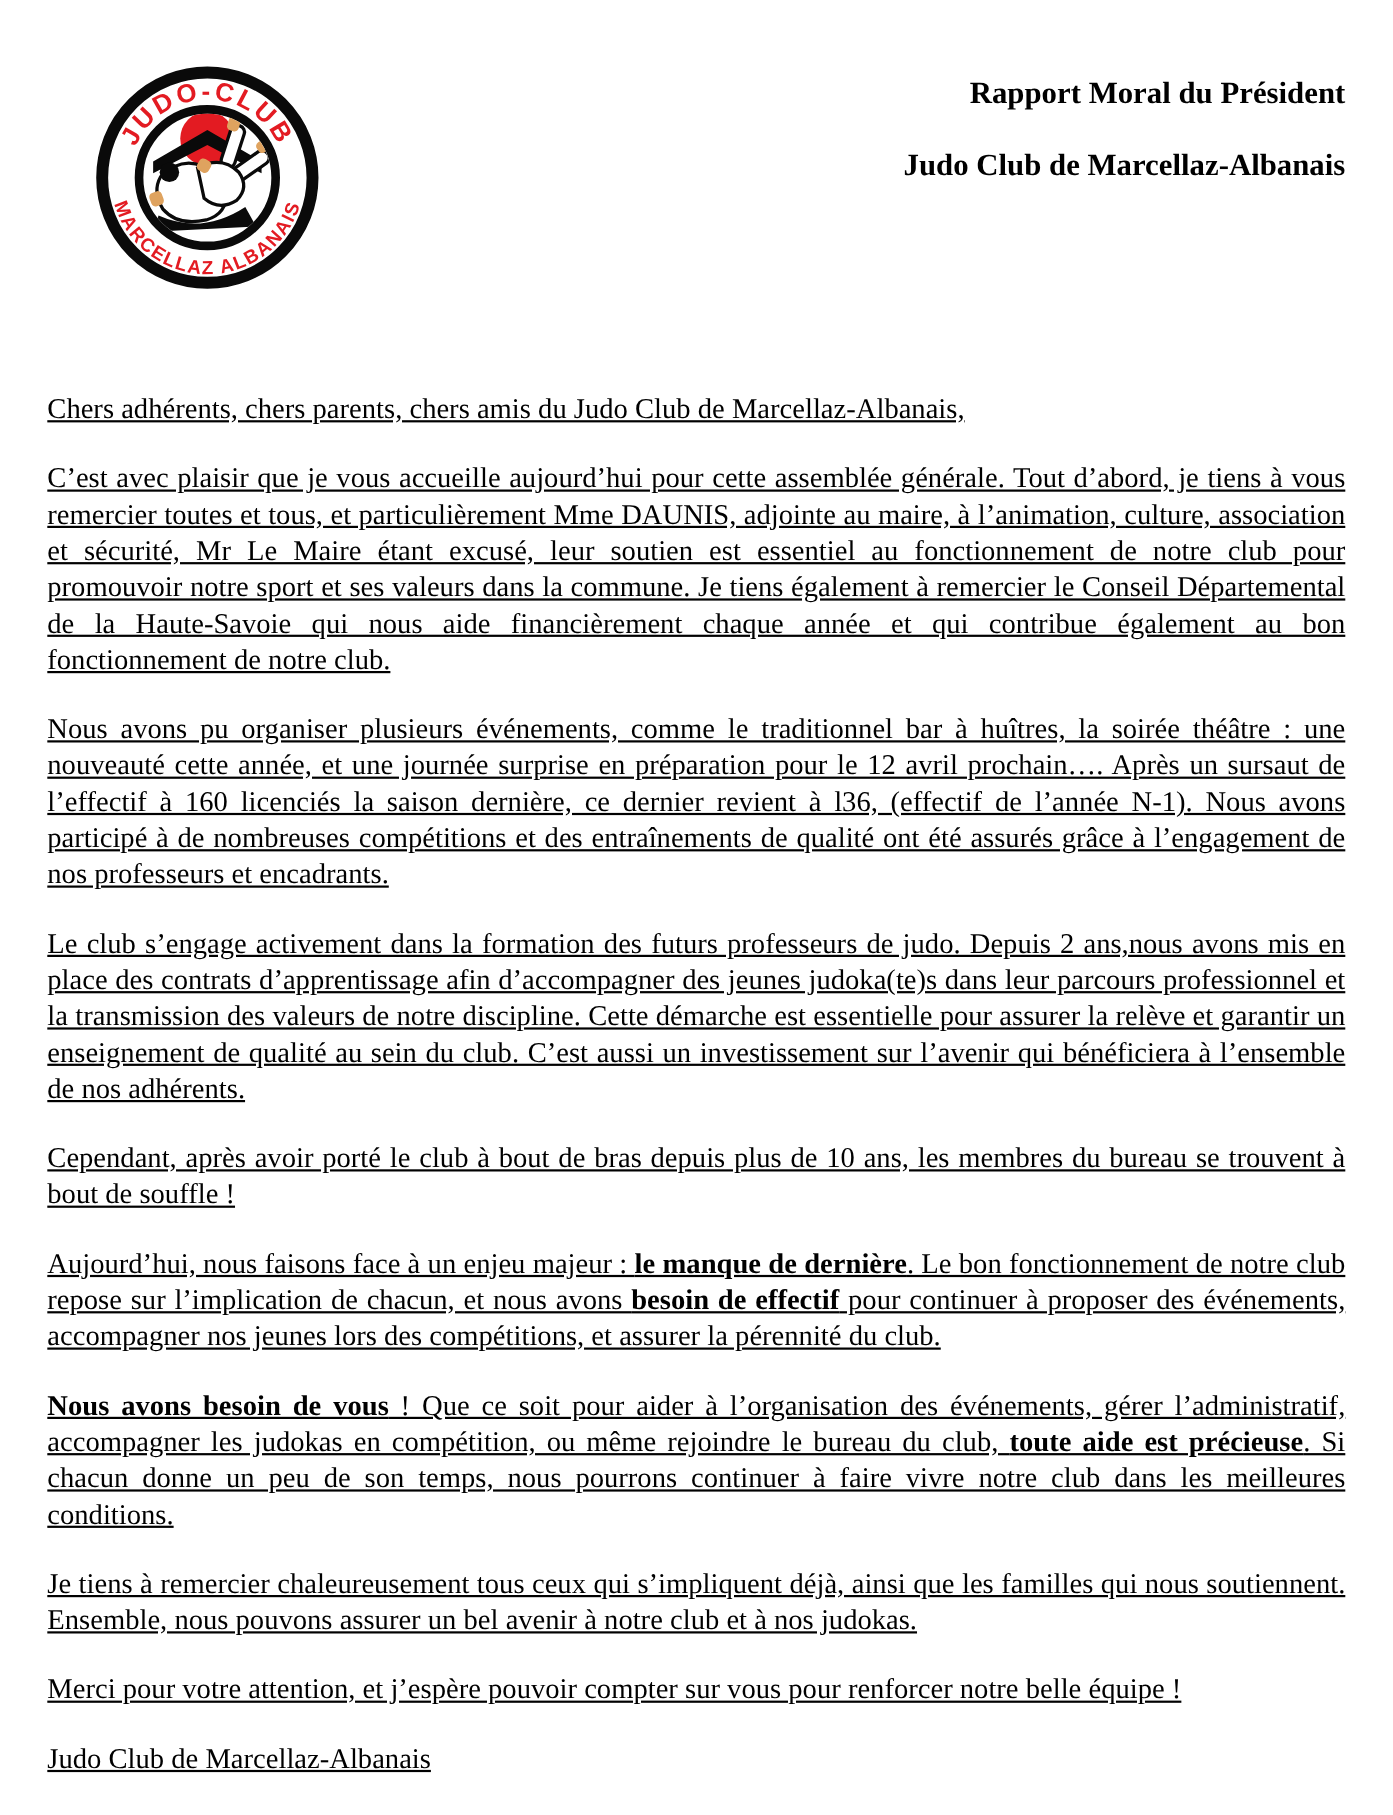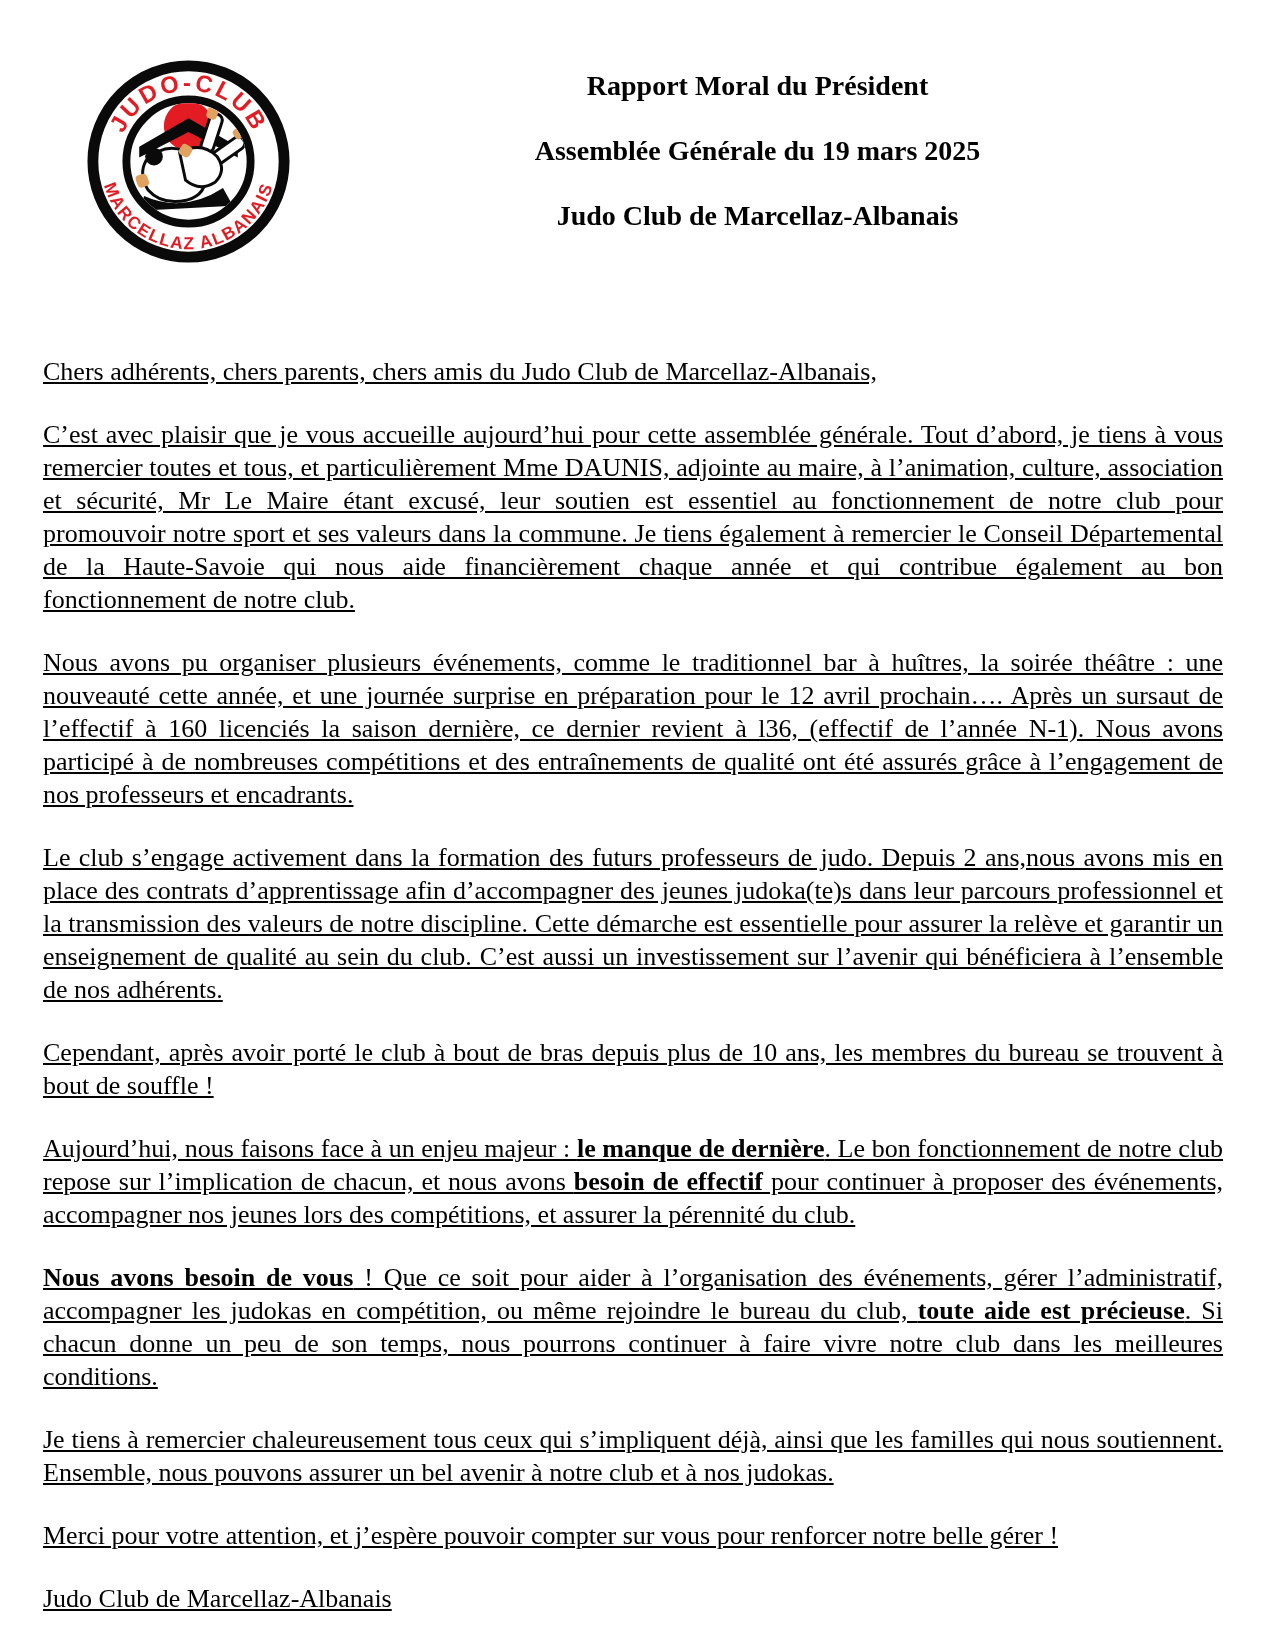--- a/index.html
+++ b/index.html
@@ -16,20 +16,21 @@
   }
   .header { display: flex; align-items: flex-start; padding-top: 58px; }
   .logo-wrap { width: 207px; height: 207px; margin-left: 42px; flex: 0 0 auto; }
   .logo-wrap svg { display: block; }
   .headings { flex: 1 1 auto; text-align: center; padding-top: 12px; }
   .heading {
     font-size: 28px;
     font-weight: bold;
     line-height: 32px;
     margin: 0 0 33px 0;
+    text-align: right;
   }
   .content { margin-top: 90px; text-decoration: underline; }
   .content p {
     font-size: 26px;
     line-height: 33px;
     margin: 0 0 30px 0;
     text-align: justify;
   }
   .b { font-weight: bold; }
   .signature { font-size: 26px; line-height: 33px; margin-top: 3px; }
@@ -83,21 +84,20 @@
           <textPath href="#arcTop" startOffset="50%" text-anchor="middle">JUDO-CLUB</textPath>
         </text>
         <text class="logo-arc-bottom" fill="#e31b22">
           <textPath href="#arcBottom" startOffset="50%" text-anchor="middle">MARCELLAZ ALBANAIS</textPath>
         </text>
       </svg>
     </div>
 
     <div class="headings">
       <div class="heading">Rapport Moral du Président</div>
-      <div class="heading">Assemblée Générale du 19 mars 2025</div>
       <div class="heading">Judo Club de Marcellaz-Albanais</div>
     </div>
 
   </div>
 
   <div class="content">
 
     <p><span>Chers adhérents, chers parents, chers amis du Judo Club de Marcellaz-Albanais,</span></p>
 
     <p><span>C’est avec plaisir que je vous accueille aujourd’hui pour cette assemblée générale. Tout d’abord, je tiens à vous remercier toutes et tous, et particulièrement Mme DAUNIS, adjointe au maire, à l’animation, culture, association et sécurité, Mr Le Maire étant excusé, leur soutien est essentiel au fonctionnement de notre club pour promouvoir notre sport et ses valeurs dans la commune. Je tiens également à remercier le Conseil Départemental de la Haute-Savoie qui nous aide financièrement chaque année et qui contribue également au bon fonctionnement de notre club.</span></p>
@@ -107,21 +107,21 @@
     <p><span>Le club s’engage activement dans la formation des futurs professeurs de judo. Depuis 2 ans,nous avons mis en place des contrats d’apprentissage afin d’accompagner des jeunes judoka(te)s dans leur parcours professionnel et la transmission des valeurs de notre discipline. Cette démarche est essentielle pour assurer la relève et garantir un enseignement de qualité au sein du club. C’est aussi un investissement sur l’avenir qui bénéficiera à l’ensemble de nos adhérents.</span></p>
 
     <p><span>Cependant, après avoir porté le club à bout de bras depuis plus de 10 ans, les membres du bureau se trouvent à bout de souffle !</span></p>
 
     <p><span>Aujourd’hui, nous faisons face à un enjeu majeur : </span><span class="b">le manque de dernière</span><span>. Le bon fonctionnement de notre club repose sur l’implication de chacun, et nous avons </span><span class="b">besoin de effectif</span><span> pour continuer à proposer des événements, accompagner nos jeunes lors des compétitions, et assurer la pérennité du club.</span></p>
 
     <p><span class="b">Nous avons besoin de vous</span><span> ! Que ce soit pour aider à l’organisation des événements, gérer l’administratif, accompagner les judokas en compétition, ou même rejoindre le bureau du club, </span><span class="b">toute aide est précieuse</span><span>. Si chacun donne un peu de son temps, nous pourrons continuer à faire vivre notre club dans les meilleures conditions.</span></p>
 
     <p><span>Je tiens à remercier chaleureusement tous ceux qui s’impliquent déjà, ainsi que les familles qui nous soutiennent. Ensemble, nous pouvons assurer un bel avenir à notre club et à nos judokas.</span></p>
 
-    <p><span>Merci pour votre attention, et j’espère pouvoir compter sur vous pour renforcer notre belle gérer !</span></p>
+    <p><span>Merci pour votre attention, et j’espère pouvoir compter sur vous pour renforcer notre belle équipe !</span></p>
 
     <div class="signature">
       <div class="sig-org">Judo Club de Marcellaz-Albanais</div>
     </div>
 
   </div>
 
 </div>
 
 </body></html>

